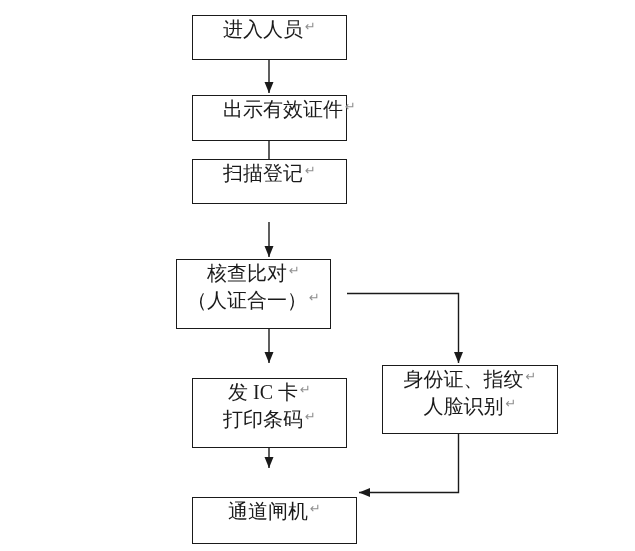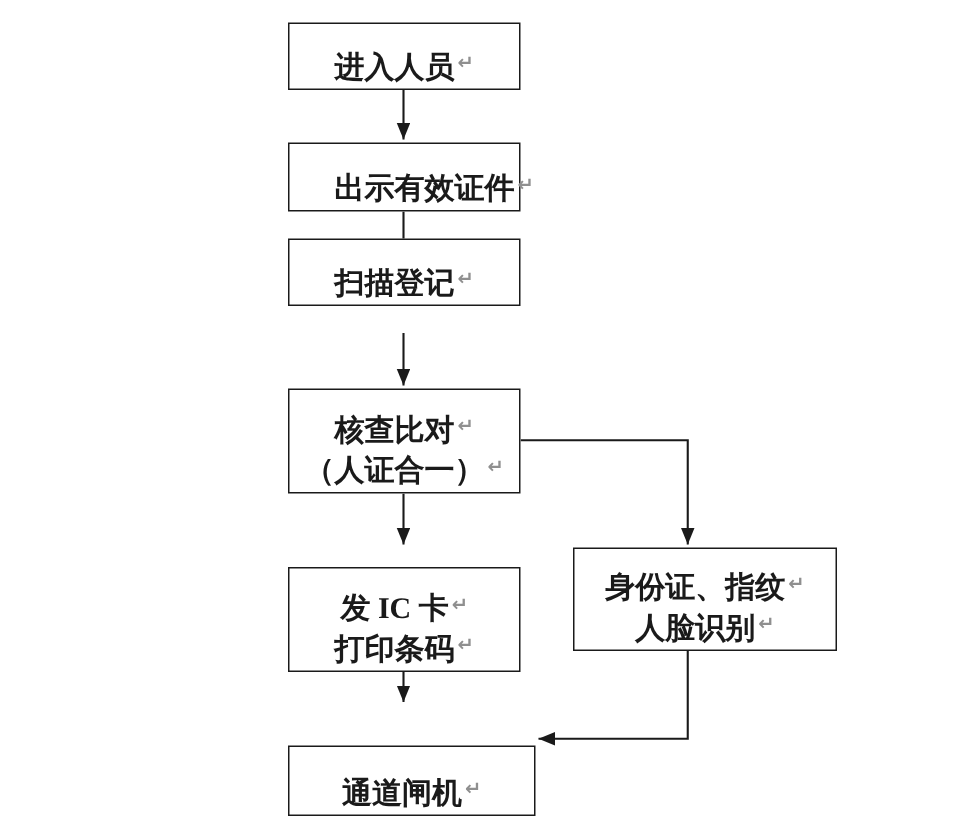--- a/index.html
+++ b/index.html
@@ -23,45 +23,44 @@
     height: 551px;
   }
   .node {
     position: absolute;
     box-sizing: border-box;
     border: 1.4px solid #1a1a1a;
     background: #ffffff;
     display: flex;
     flex-direction: column;
     align-items: center;
-    justify-content: flex-end;
+    justify-content: flex-start;
     font-size: 20px;
     color: #1a1a1a;
     line-height: 27px;
     white-space: nowrap;
-    font-weight: bold;
   }
   .node .row {
     display: flex;
     align-items: baseline;
     justify-content: center;
   }
   .mark {
     color: #8f8f8f;
     font-size: 13px;
     margin-left: 2px;
     font-family: "DejaVu Sans", sans-serif;
     align-self: flex-end;
     transform: translateY(-3px);
   }
   
   #n-enter        { left: 192px; top: 15px;  width: 155px; height: 45px; }
   #n-show-id      { left: 192px; top: 95px;  width: 155px; height: 46px; padding-left: 40px; }
   #n-scan         { left: 192px; top: 159px; width: 155px; height: 45px; }
-  #n-verify       { left: 192px; top: 259px; width: 155px; height: 70px; }
+  #n-verify       { left: 176px; top: 259px; width: 155px; height: 70px; }
   #n-ic-card      { left: 192px; top: 378px; width: 155px; height: 70px; }
   #n-biometric    { left: 382px; top: 365px; width: 176px; height: 69px; }
   #n-gate         { left: 192px; top: 497px; width: 165px; height: 47px; }
 </style>
 </head>
 <body>
 
 <div id="canvas">
 
   <svg id="connectors" viewBox="0 0 635 551" xmlns="http://www.w3.org/2000/svg">

